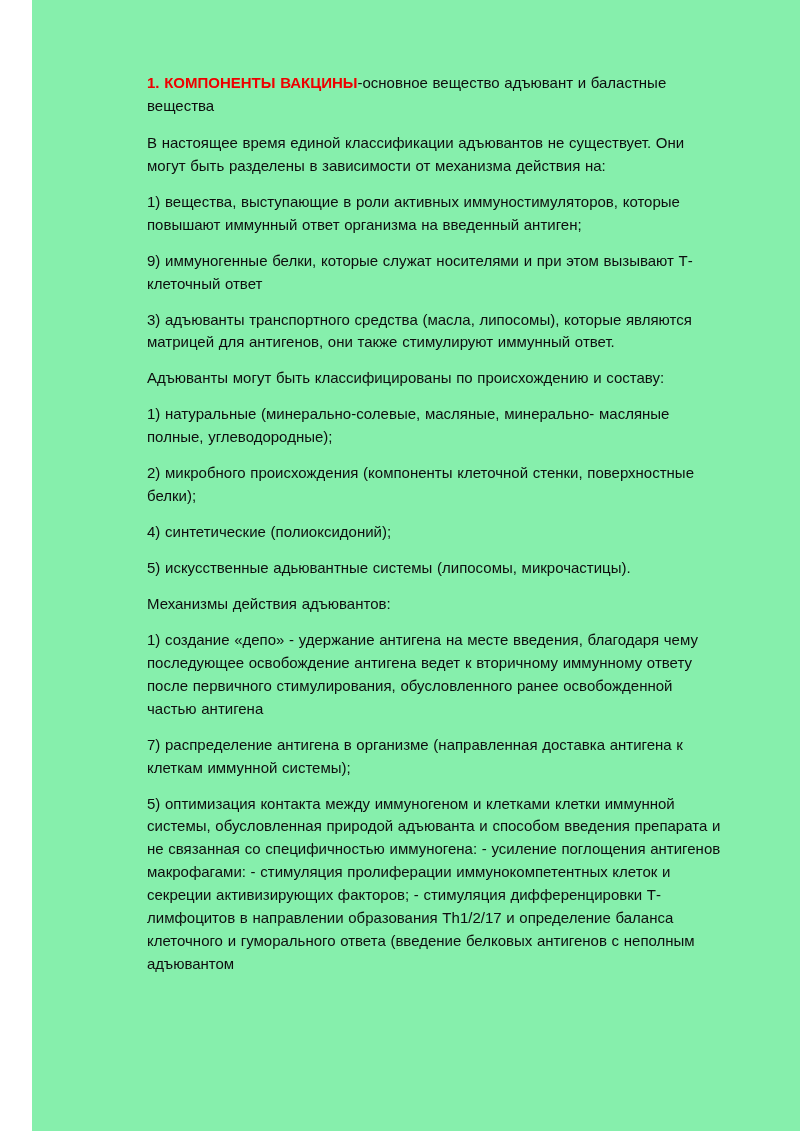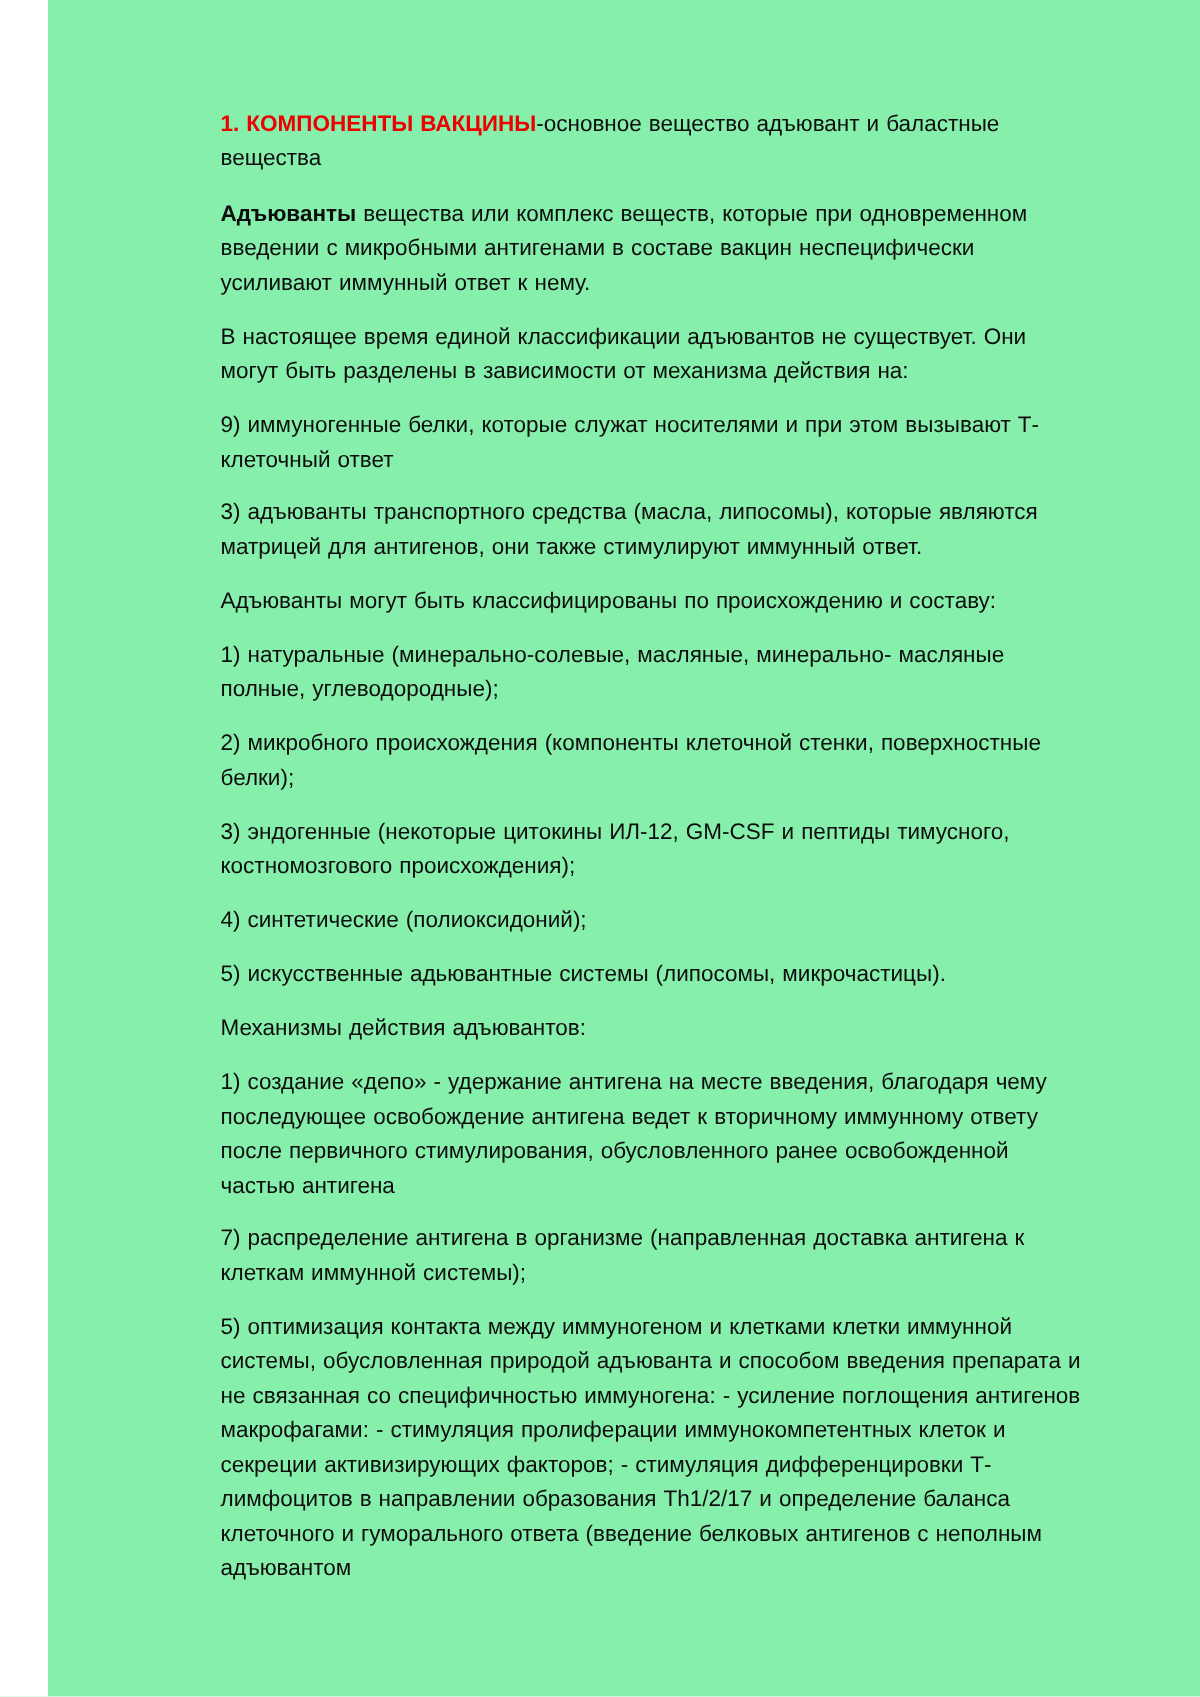--- a/index.html
+++ b/index.html
@@ -40,28 +40,27 @@
   .run.bold { font-weight: bold; }
   .run.underline { text-underline-offset: 2px; }
   .run.normal { font-weight: normal; }
 </style>
 </head>
 <body>
 
 <div class="doc-page">
   <div class="doc-blocks">
       <p class="block heading"><span class="run red-bold">1. КОМПОНЕНТЫ ВАКЦИНЫ</span><span class="run normal">-основное вещество адъювант и баластные вещества</span></p>
-      <p class="block paragraph"><span class="run bold">Адъюванты</span><span class="run normal"> вещества или комплекс веществ, которые при одновременном введении с микробными антигенами в составе вакцин неспецифически усиливают иммунный ответ к нему.</span></p>
       <p class="block paragraph"><span class="run underline">В настоящее время единой классификации адъювантов не существует. Они могут быть разделены в зависимости от механизма действия на:</span></p>
+      <p class="block paragraph"><span class="run normal">1) вещества, выступающие в роли активных иммуностимуляторов, которые повышают иммунный ответ организма на введенный антиген;</span></p>
       <p class="block paragraph"><span class="run normal">9) иммуногенные белки, которые служат носителями и при этом вызывают Т-клеточный ответ</span></p>
       <p class="block paragraph"><span class="run normal">3) адъюванты транспортного средства (масла, липосомы), которые являются матрицей для антигенов, они также стимулируют иммунный ответ.</span></p>
       <p class="block paragraph"><span class="run underline">Адъюванты могут быть классифицированы по происхождению и составу:</span></p>
       <p class="block paragraph"><span class="run normal">1) натуральные (минерально-солевые, масляные, минерально- масляные полные, углеводородные);</span></p>
       <p class="block paragraph"><span class="run normal">2) микробного происхождения (компоненты клеточной стенки, поверхностные белки);</span></p>
-      <p class="block paragraph"><span class="run normal">3) эндогенные (некоторые цитокины ИЛ-12, GM-CSF и пептиды тимусного, костномозгового происхождения);</span></p>
       <p class="block paragraph"><span class="run normal">4) синтетические (полиоксидоний);</span></p>
       <p class="block paragraph"><span class="run normal">5) искусственные адьювантные системы (липосомы, микрочастицы).</span></p>
       <p class="block paragraph"><span class="run underline">Механизмы действия адъювантов:</span></p>
       <p class="block paragraph"><span class="run normal">1) создание «депо» - удержание антигена на месте введения, благодаря чему последующее освобождение антигена ведет к вторичному иммунному ответу после первичного стимулирования, обусловленного ранее освобожденной частью антигена</span></p>
       <p class="block paragraph"><span class="run normal">7) распределение антигена в организме (направленная доставка антигена к клеткам иммунной системы);</span></p>
       <p class="block paragraph"><span class="run normal">5) оптимизация контакта между иммуногеном и клетками клетки иммунной системы, обусловленная природой адъюванта и способом введения препарата и не связанная со специфичностью иммуногена: - усиление поглощения антигенов макрофагами: - стимуляция пролиферации иммунокомпетентных клеток и секреции активизирующих факторов; - стимуляция дифференцировки Т-лимфоцитов в направлении образования Th1/2/17 и определение баланса клеточного и гуморального ответа (введение белковых антигенов с неполным адъювантом</span></p>
     </div>
 </div>
 
 </body></html>

